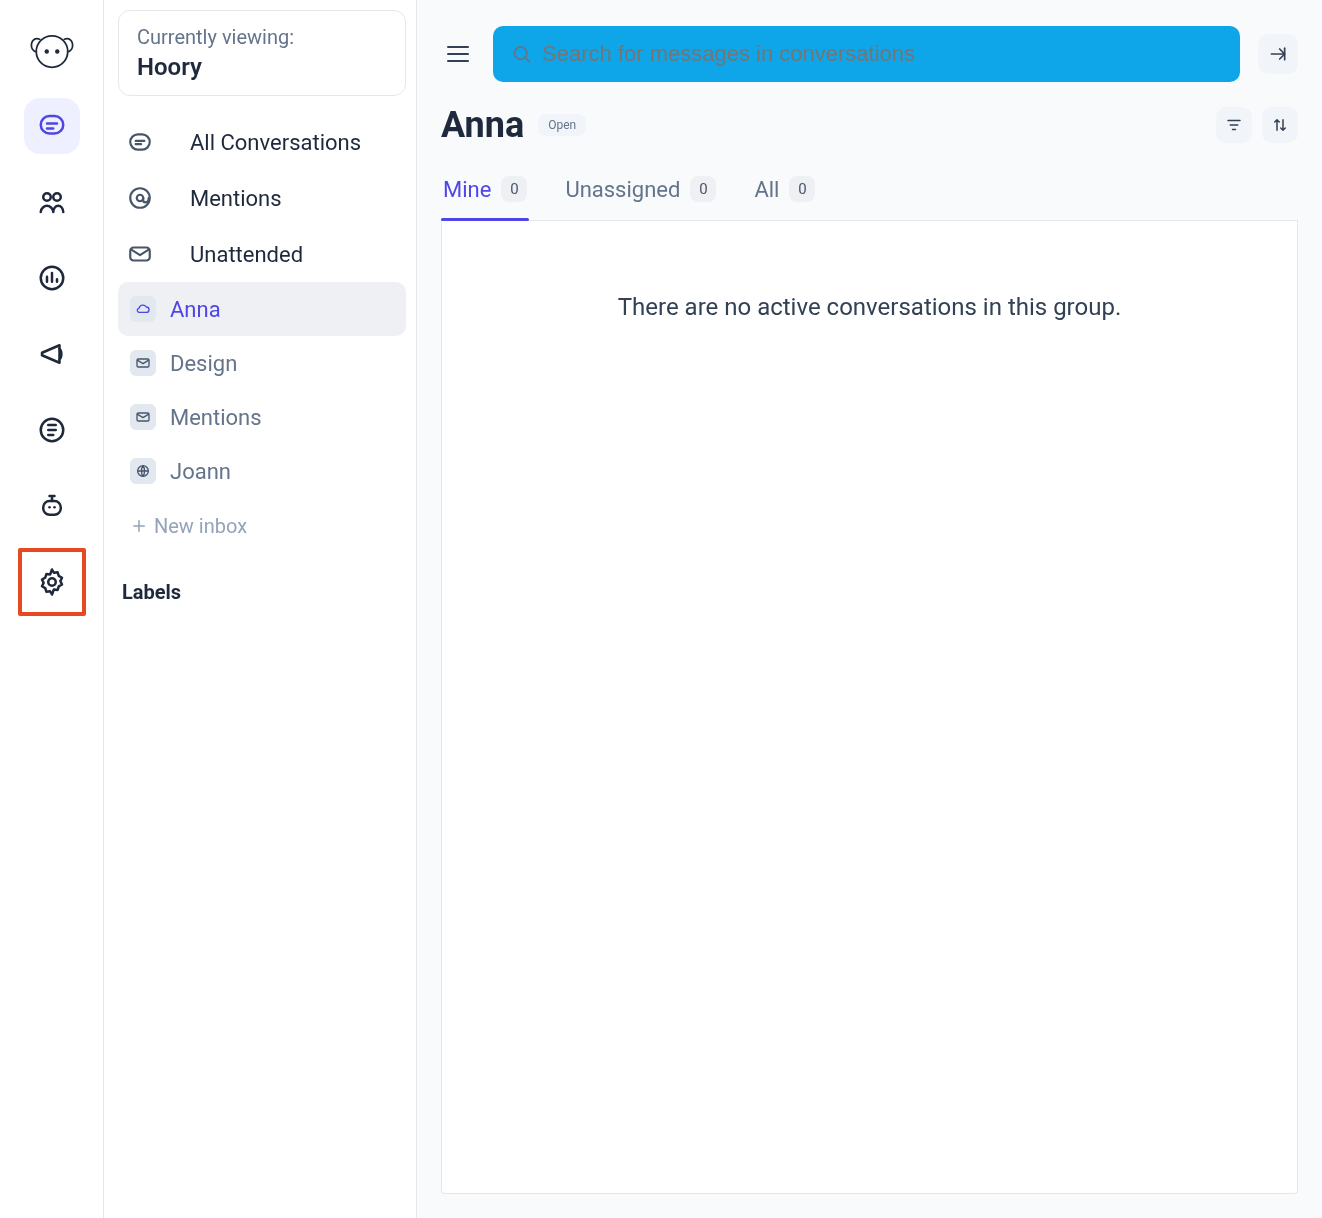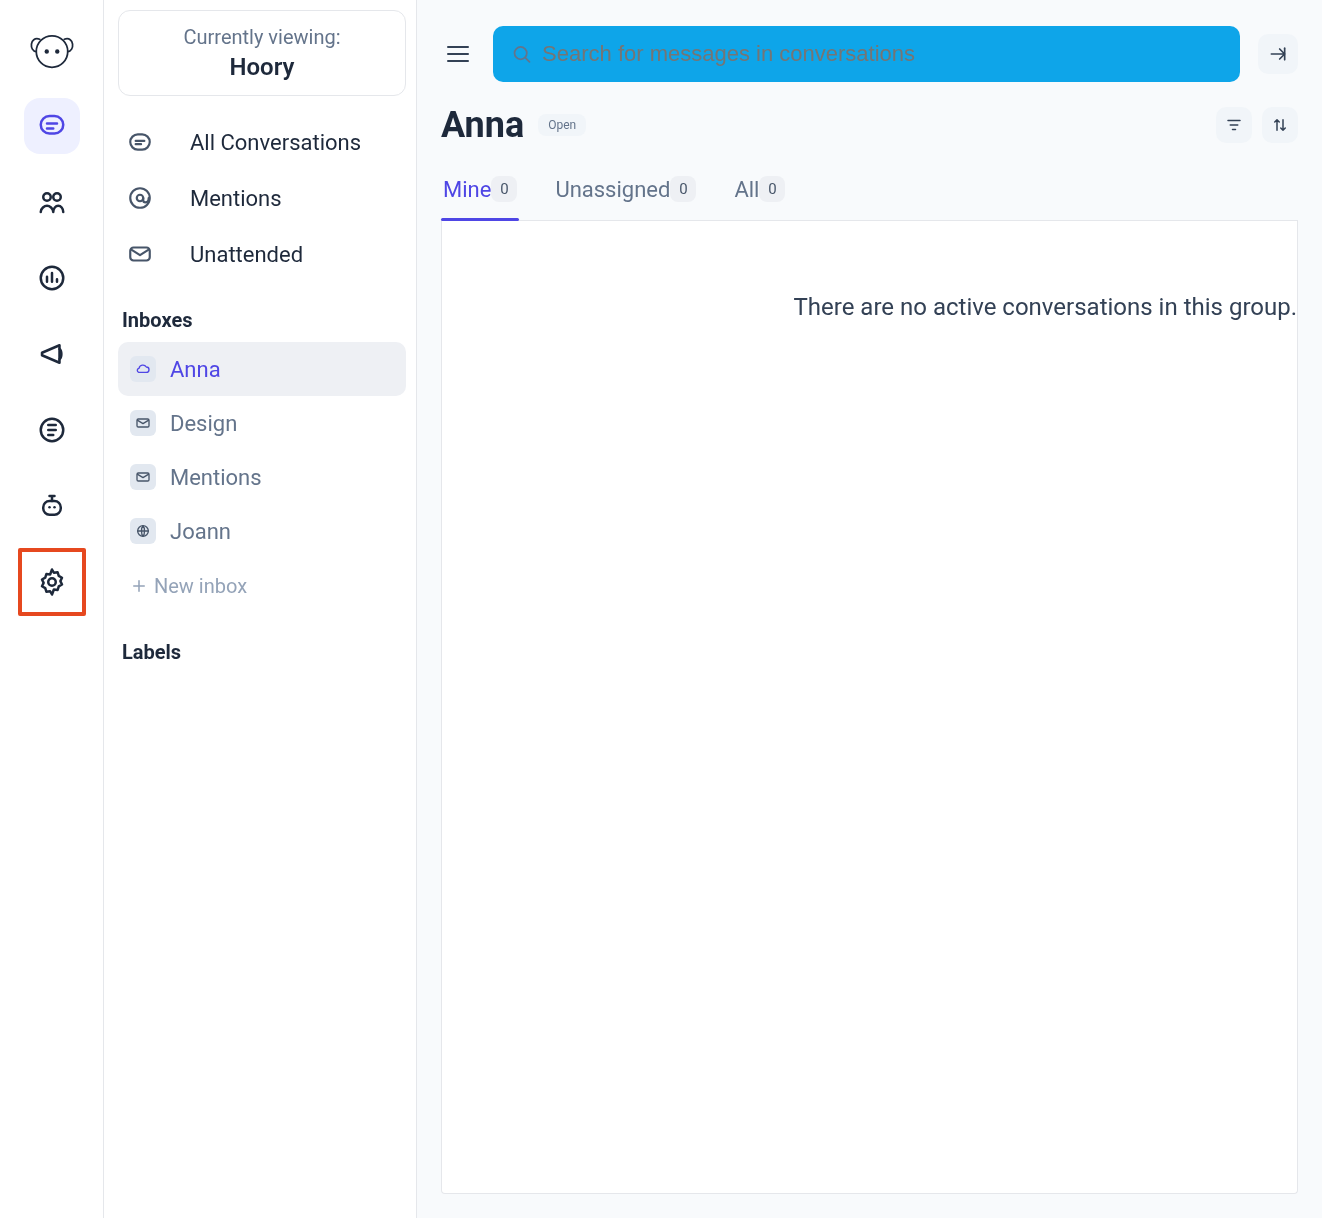--- a/index.html
+++ b/index.html
@@ -44,21 +44,21 @@
     position:absolute;inset:-6px;border:4px solid var(--highlight);border-radius:2px;
     pointer-events:none;
   }
 
   
   .side{
     width:313px;flex:0 0 313px;background:#fff;border-right:1px solid var(--border);
     padding:10px 10px 0 14px;display:flex;flex-direction:column;
   }
   .viewing-card{
-    border:1px solid var(--border);border-radius:12px;padding:14px 18px;margin-bottom:18px;text-align:center;
+    border:1px solid var(--border);border-radius:12px;padding:14px 18px;margin-bottom:18px;
   }
   .viewing-label{color:var(--text-muted);font-size:20px;margin-bottom:4px;}
   .viewing-value{color:var(--text-strong);font-size:24px;font-weight:600;}
 
   .nav-item{
     display:flex;align-items:center;gap:36px;padding:14px 8px;border-radius:10px;
     color:var(--text-strong);font-size:22px;cursor:pointer;
   }
   .nav-item .icon{width:28px;height:28px;color:#475569;display:flex;align-items:center;justify-content:center;}
 
@@ -116,36 +116,36 @@
   .icon-btn{
     width:36px;height:36px;border-radius:10px;background:#f1f5f9;display:flex;
     align-items:center;justify-content:center;color:#334155;cursor:pointer;
   }
 
   .tabs{
     display:flex;gap:34px;margin-top:22px;border-bottom:1px solid var(--border);
     align-items:center;
   }
   .tab{
-    display:flex;align-items:center;font-size:22px;color:var(--text-muted);
+    display:flex;align-items:center;gap:10px;font-size:22px;color:var(--text-muted);
     padding:8px 2px 18px;cursor:pointer;position:relative;justify-content:flex-end;
   }
   .tab.active{color:var(--brand);}
   .tab.active::after{
     content:"";position:absolute;left:0;right:0;bottom:-1px;height:3px;background:var(--brand);
     border-radius:2px;
   }
   .count-pill{
     min-width:26px;height:26px;border-radius:8px;background:#eef0f4;color:#475569;
     display:flex;align-items:center;justify-content:center;font-size:15px;padding:0 8px;
   }
 
   .main-body{
     background:#fff;flex:1;margin:0 24px 24px 24px;border:1px solid var(--border);border-top:none;
-    border-radius:0 0 4px 4px;display:flex;align-items:flex-start;justify-content:flex-end;
+    border-radius:0 0 4px 4px;display:flex;align-items:flex-start;justify-content:center;
   }
   .empty{
     margin-top:72px;font-size:24px;color:#334155;text-align:center;
   }
 
   
   svg{stroke:currentColor;fill:none;stroke-width:2;stroke-linecap:round;stroke-linejoin:round;}
   svg .fill{fill:currentColor;stroke:none;}
 </style>
 </head>
@@ -240,21 +240,20 @@
     <div class="nav-item">
       <span class="icon">
         <svg viewBox="0 0 24 24" width="26" height="26">
             <rect x="3" y="6" width="18" height="12" rx="3"></rect>
             <path d="M4 8l8 5 8-5"></path>
           </svg>
       </span>
       <span>Unattended</span>
     </div>
 
-    <div class="section-title">Inboxes</div>
 
     <div class="inbox-item active">
       <span class="inbox-icon">
         <svg viewBox="0 0 24 24" width="16" height="16">
             <path d="M7 17h10a4 4 0 0 0 0-8 6 6 0 0 0-11 2 3 3 0 0 0 1 6z"></path>
           </svg>
       </span>
       <span>Anna</span>
     </div>
     <div class="inbox-item">

